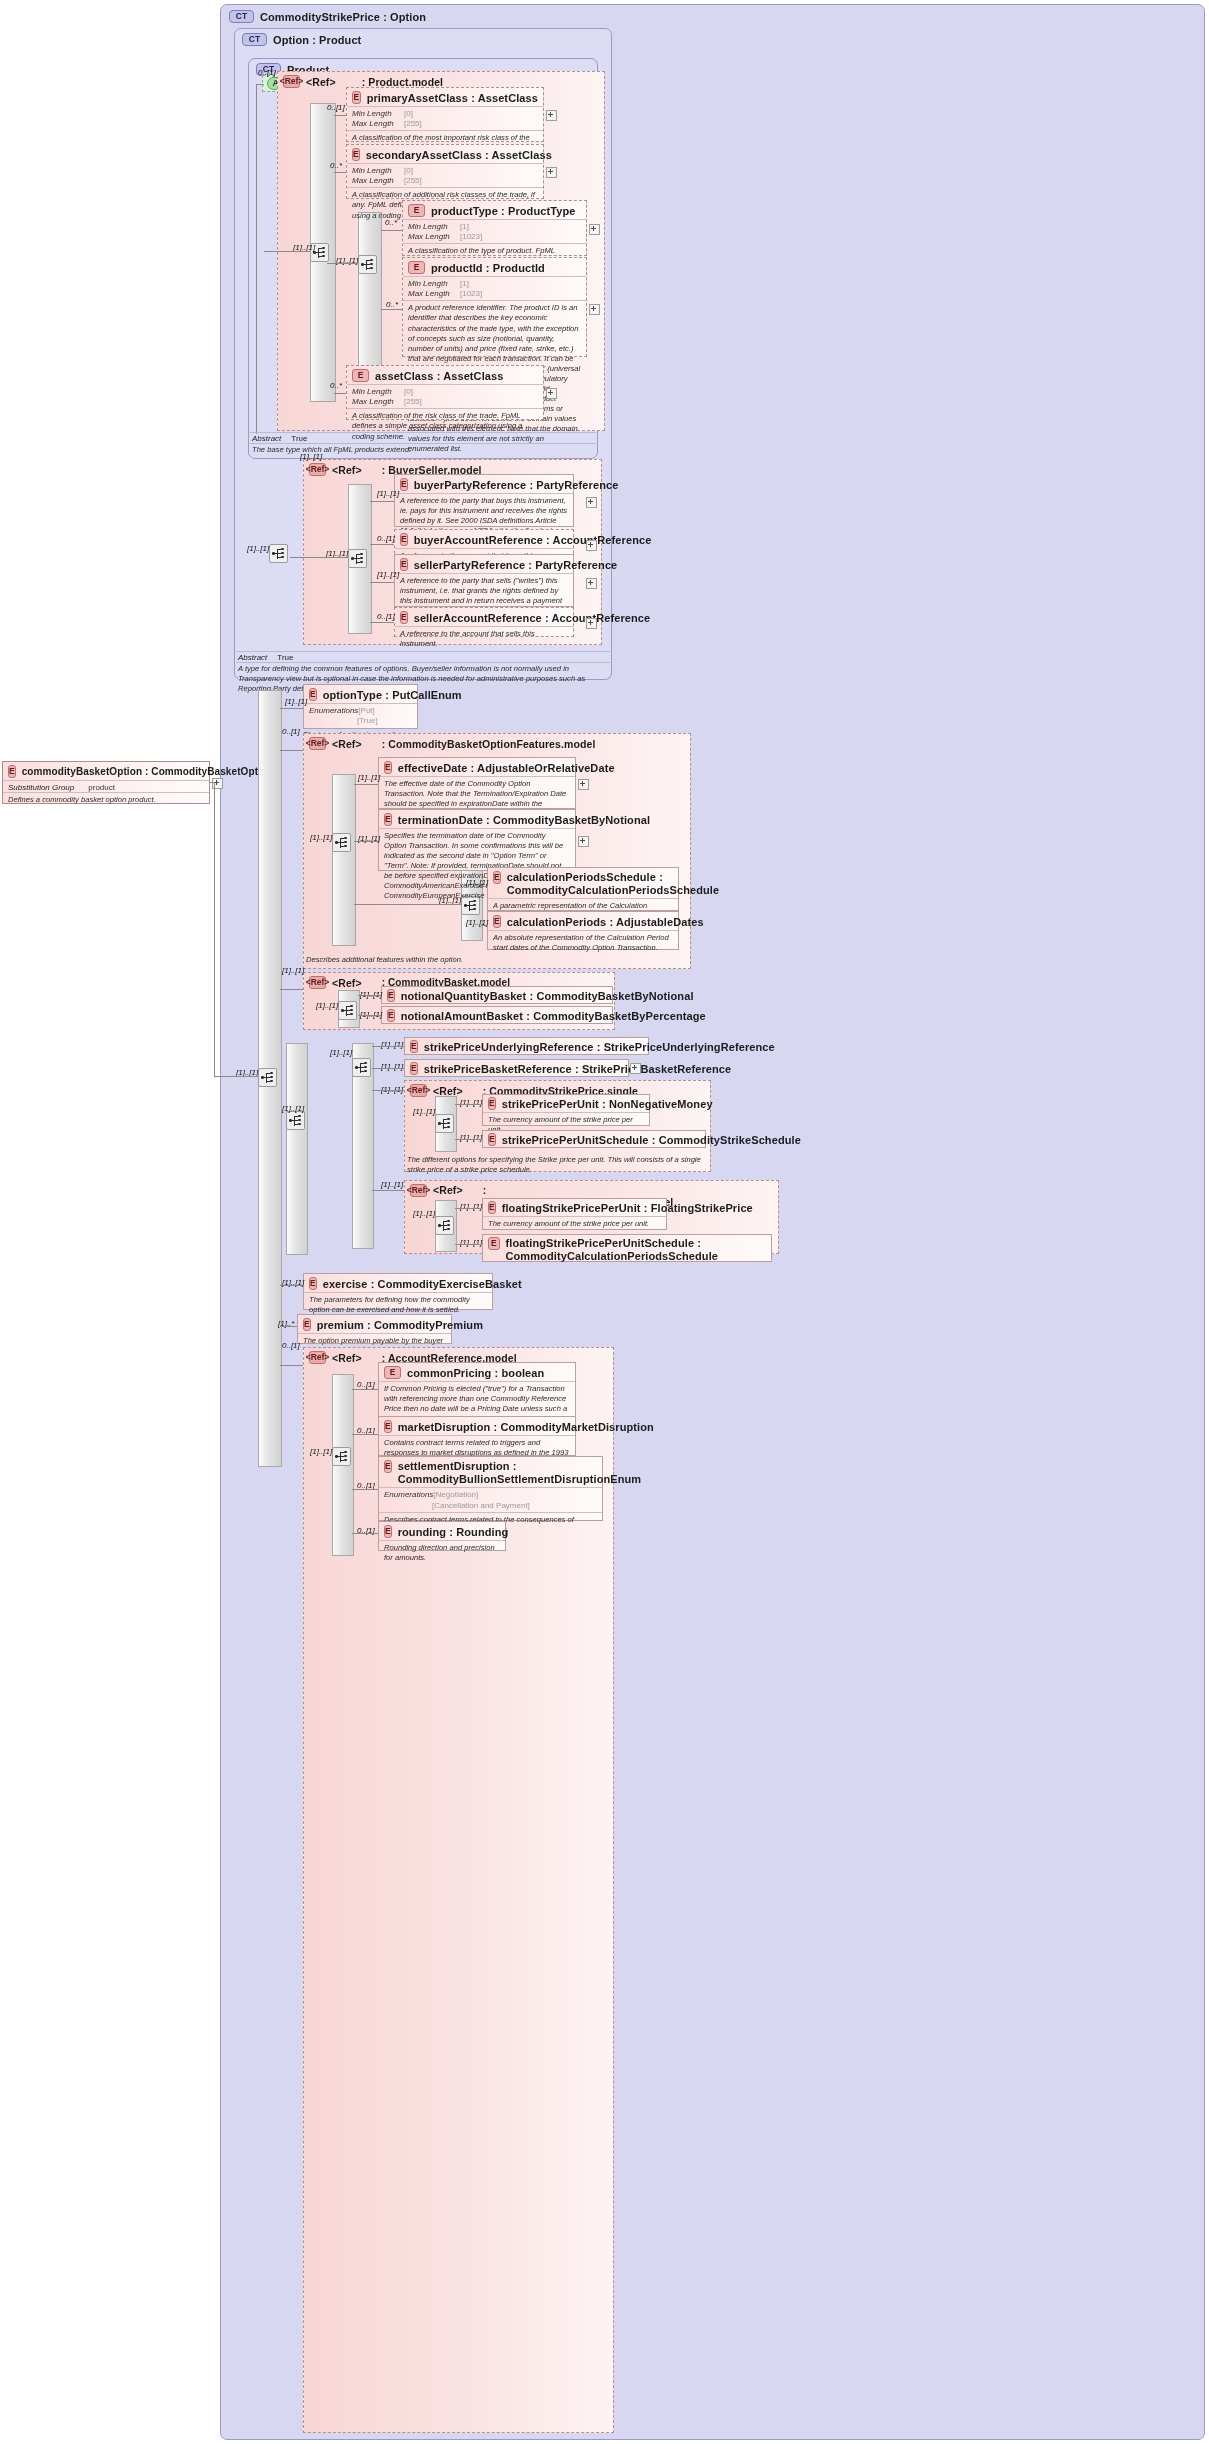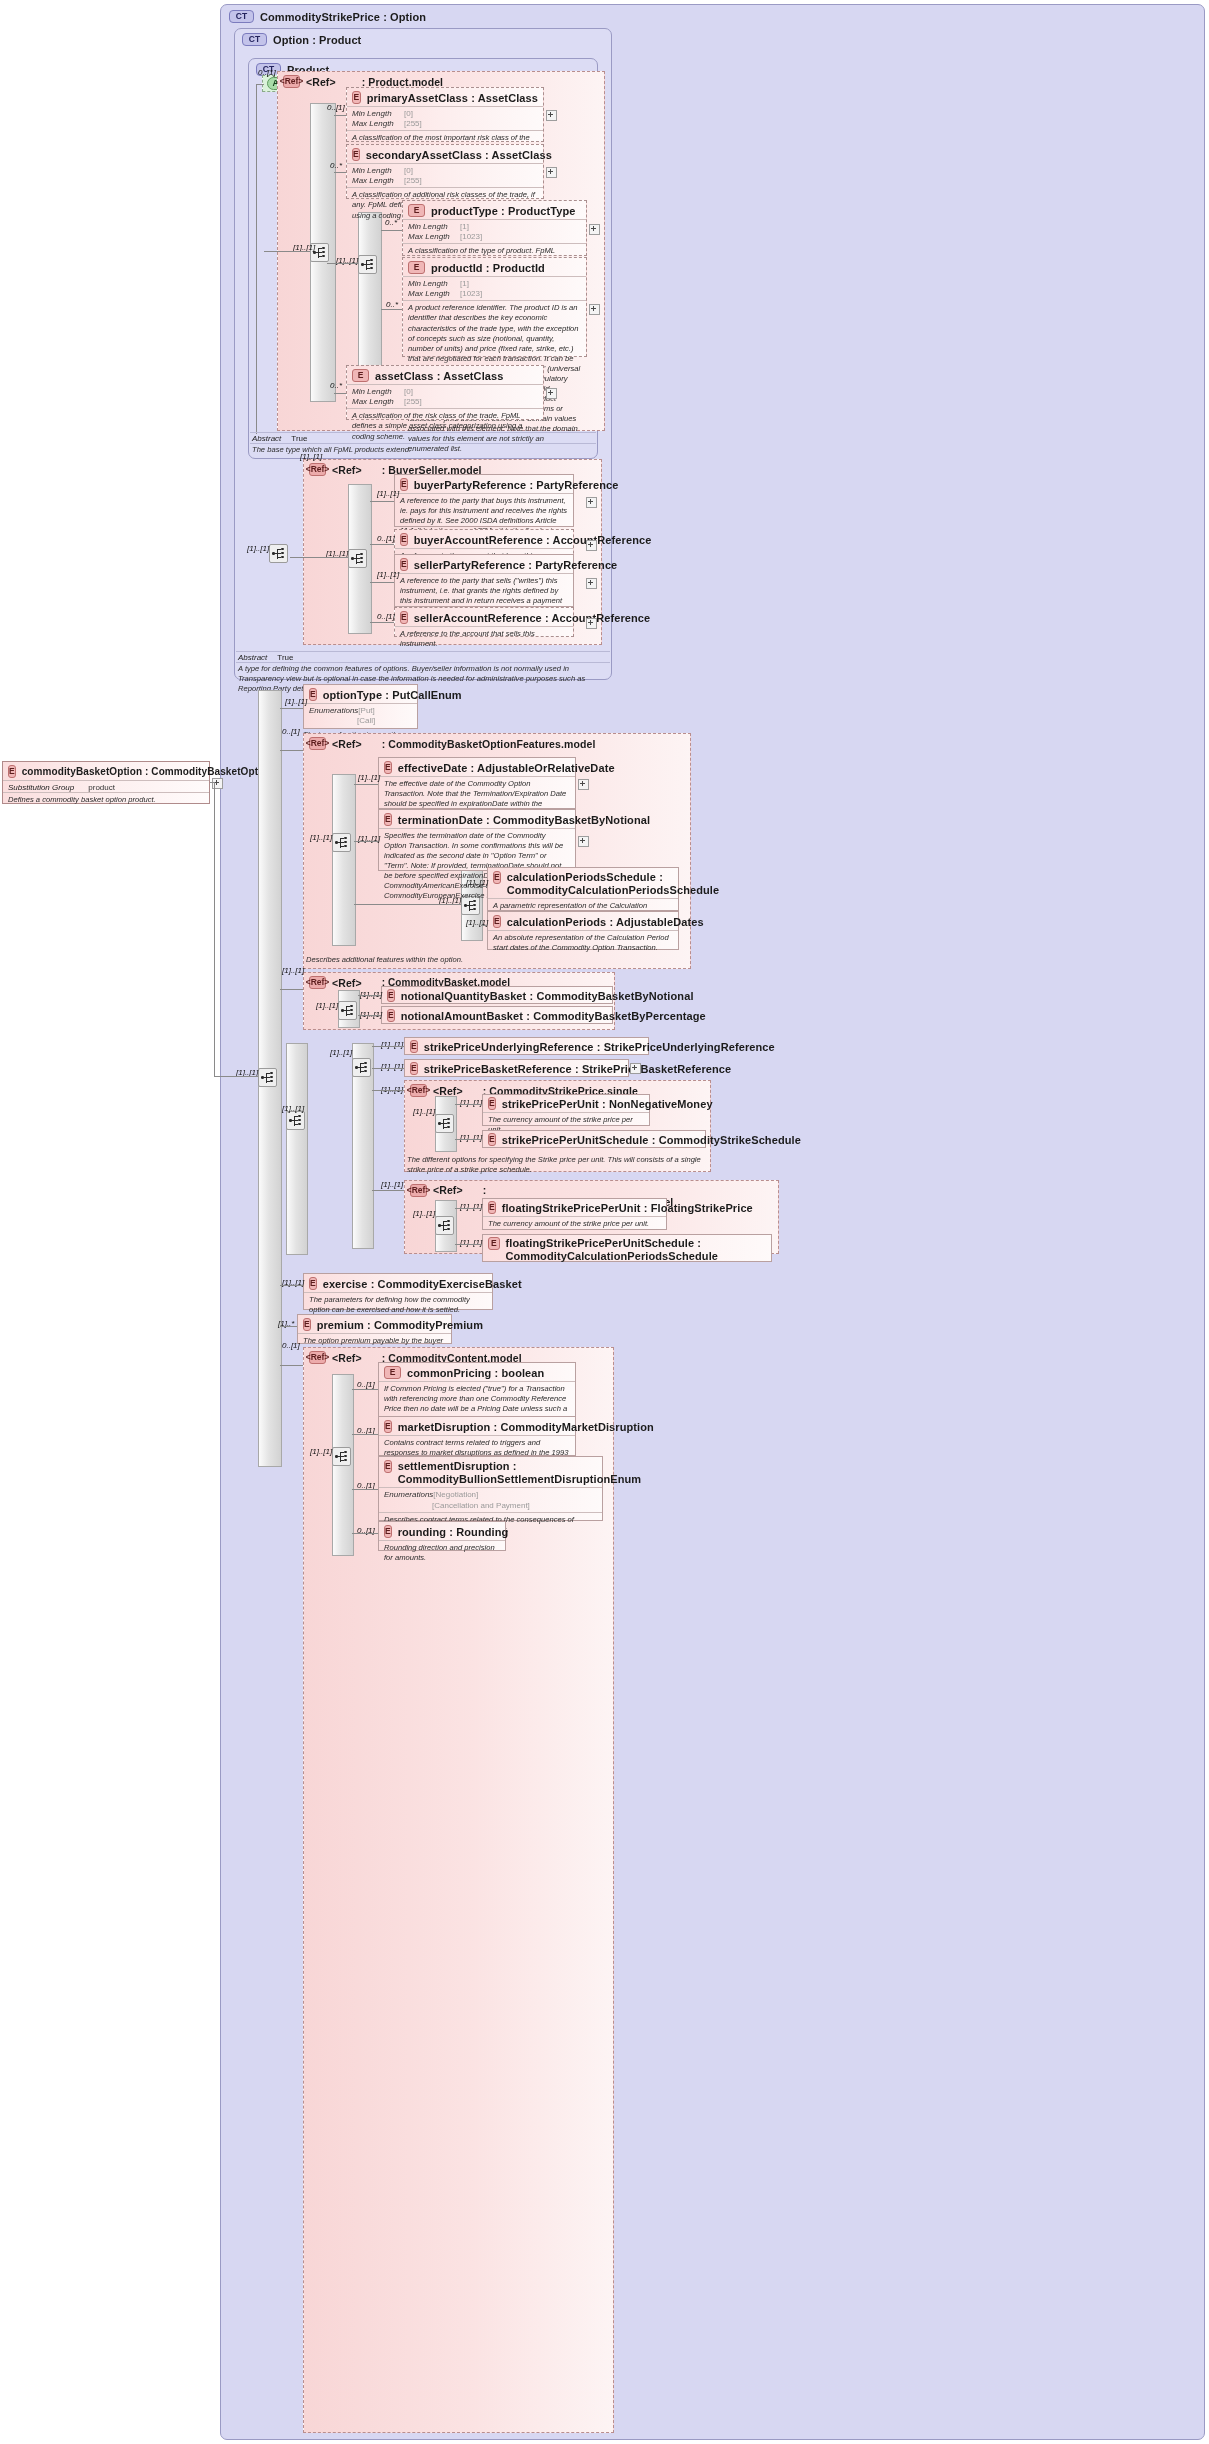--- a/index.html
+++ b/index.html
@@ -356,21 +356,21 @@
   <div class="ln lnh" style="left:214px;top:1076px;width:44px;"></div>
   <div class="ln lnv" style="left:214px;top:782px;height:294px;"></div>
 
   <div class="elem solid" style="left:303px;top:684px;width:115px;height:45px;">
     <div class="hdr">
       <span class="badge e">E</span>
       <span class="tname">optionType : PutCallEnum</span>
     </div>
     <div class="facets">
       <span class="k" style="min-width:48px;">Enumerations</span><span class="v">[Put]</span><br>
-      <span class="k" style="min-width:48px;">&nbsp;</span><span class="v">[Call]</span>
+      <span class="k" style="min-width:48px;">&nbsp;</span><span class="v">[True]</span>
     </div>
   </div>
   <div class="note" style="left:303px;top:730px;width:160px;">The type of option transaction.</div>
   <div class="card" style="left:285px;top:697px;">[1]..[1]</div>
   <div class="ln lnh" style="left:280px;top:708px;width:23px;"></div>
 
   <div class="grp" style="left:303px;top:733px;width:388px;height:236px;">
     <div class="hdr">
       <span class="badge g">&lt;Ref&gt;</span>
       <span class="tname reg" style="font-weight:bold;font-size:10.5px;">&lt;Ref&gt;</span>
@@ -647,21 +647,21 @@
     </div>
     <div class="doc">The option premium payable by the buyer to the seller.</div>
   </div>
   <div class="card" style="left:278px;top:1319px;">[1]..*</div>
   <div class="ln lnh" style="left:280px;top:1326px;width:17px;"></div>
 
   <div class="grp" style="left:303px;top:1347px;width:311px;height:1086px;">
     <div class="hdr">
       <span class="badge g">&lt;Ref&gt;</span>
       <span class="tname reg" style="font-weight:bold;font-size:10.5px;">&lt;Ref&gt;</span>
-      <span class="tname" style="margin-left:14px;font-size:10.5px;">: CommodityContent.model</span>
+      <span class="tname" style="margin-left:14px;font-size:10.5px;">: AccountReference.model</span>
     </div>
   </div>
   <div class="card" style="left:282px;top:1341px;">0..[1]</div>
   <div class="ln lnh" style="left:280px;top:1365px;width:23px;"></div>
 
   <div class="bar" style="left:332px;top:1374px;width:20px;height:180px;"></div>
   <div class="seq" style="left:332px;top:1447px;">
     <i class="stem"></i>
       <i class="spine"></i>
       <i class="b1"></i>

